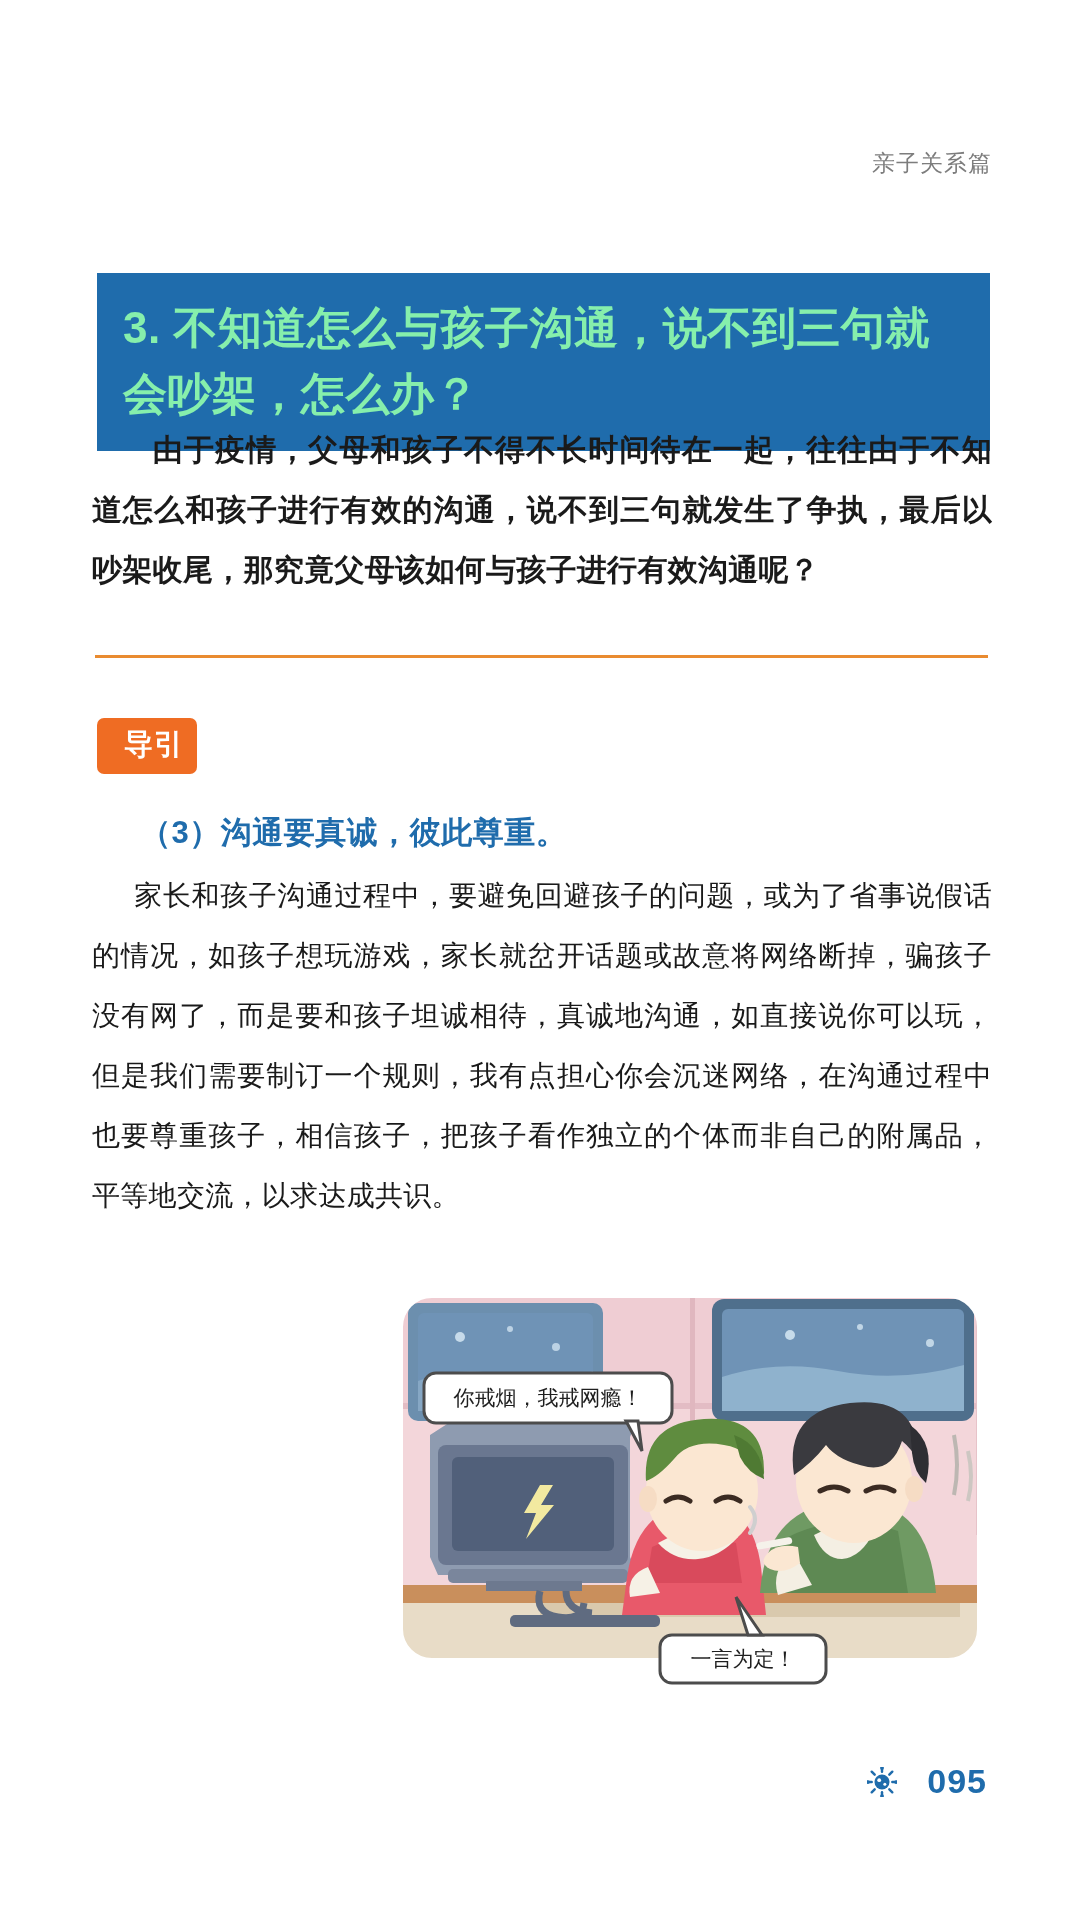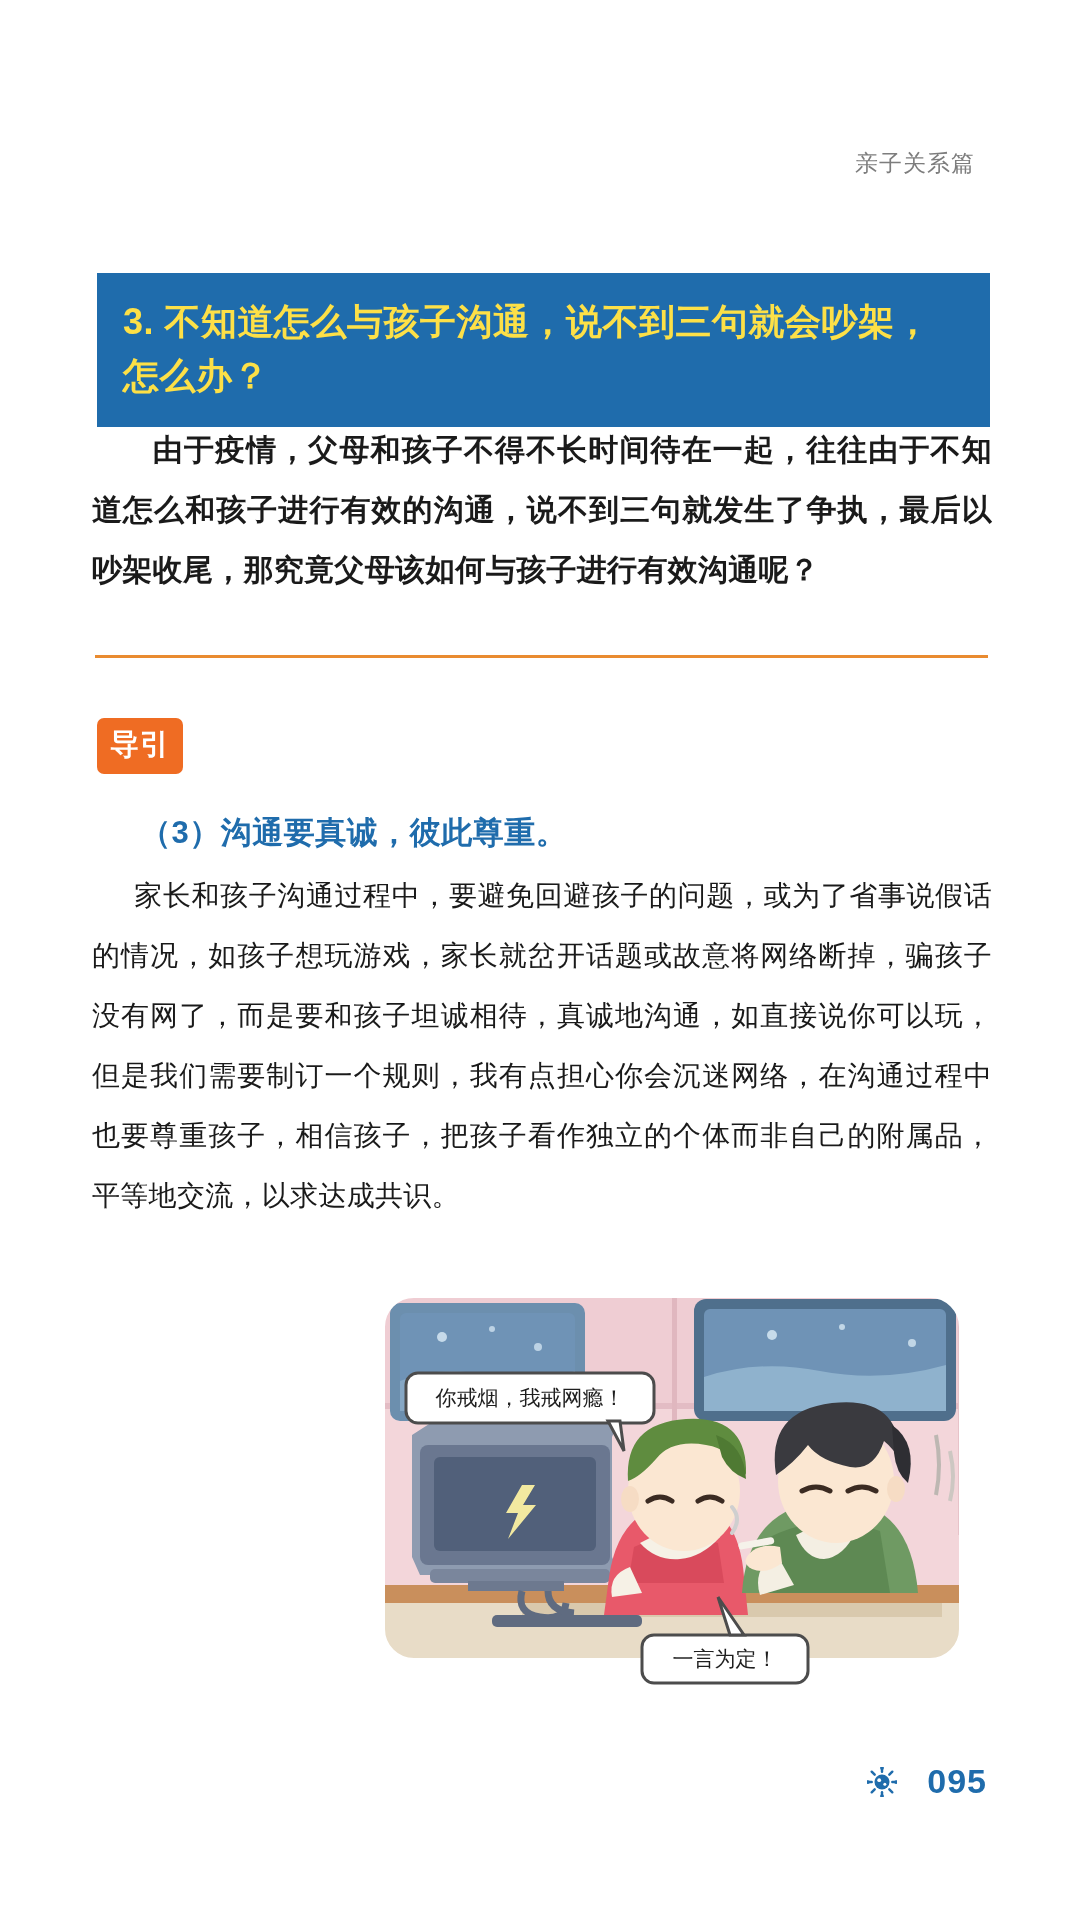--- a/index.html
+++ b/index.html
@@ -17,35 +17,35 @@
   }
   .page {
     position: absolute;
     inset: 0;
     padding: 0;
   }
   
   .running-head {
     position: absolute;
     top: 148px;
-    right: 105px;
+    right: 88px;
     font-size: 23px;
     color: #7d7d7d;
     letter-spacing: 1px;
     font-family: "Liberation Sans", sans-serif;
   }
   
   .heading-bar {
     position: absolute;
     left: 97px;
     top: 273px;
     width: 893px;
     background: #1f6cac;
-    color: #fde047;
-    font-size: 36px;
+    color: #86efac;
+    font-size: 44px;
     font-weight: bold;
     line-height: 1.5;
     padding: 22px 26px 24px 26px;
     box-sizing: border-box;
     letter-spacing: 0.5px;
   }
   
   .intro {
     position: absolute;
     left: 92px;
@@ -70,21 +70,21 @@
   }
   
   .tag {
     position: absolute;
     left: 97px;
     top: 718px;
     background: #ef6c23;
     color: #ffffff;
     font-size: 29px;
     font-weight: bold;
-    padding: 7px 13px 9px 13px;
+    padding: 7px 13px 9px 27px;
     border-radius: 7px;
     letter-spacing: 1px;
   }
   
   .subhead {
     position: absolute;
     left: 140px;
     top: 812px;
     width: 860px;
     font-size: 31px;
@@ -102,21 +102,21 @@
     line-height: 60px;
     text-align: justify;
     text-justify: inter-ideograph;
     letter-spacing: 0.3px;
   }
   .body-par .indent { display: inline-block; width: 42px; }
 
   
   .illus {
     position: absolute;
-    left: 372px;
+    left: 390px;
     top: 1285px;
     width: 600px;
     height: 420px;
   }
   .illus svg { display: block; width: 100%; height: 100%; }
 
   
   .footer {
     position: absolute;
     right: 93px;

